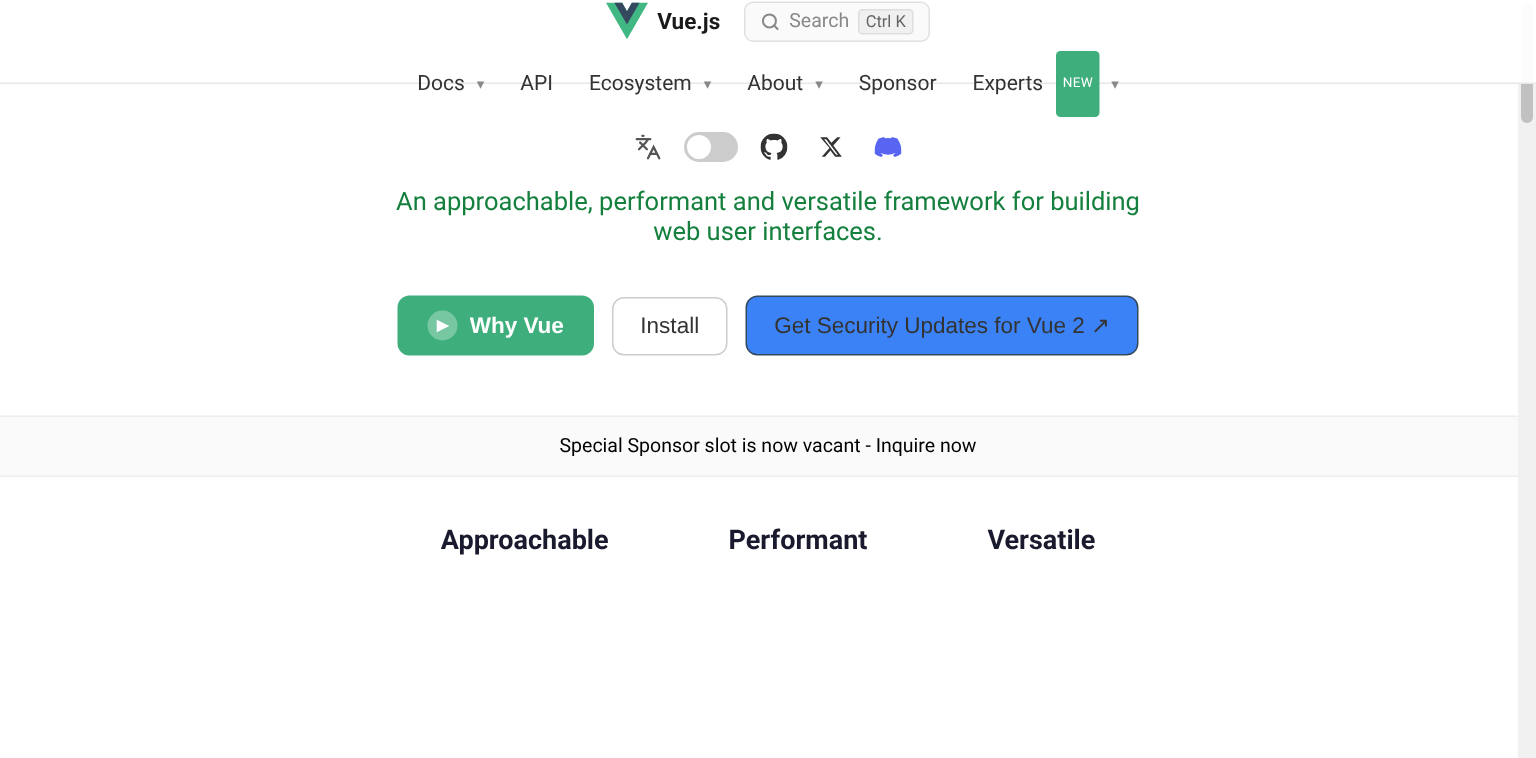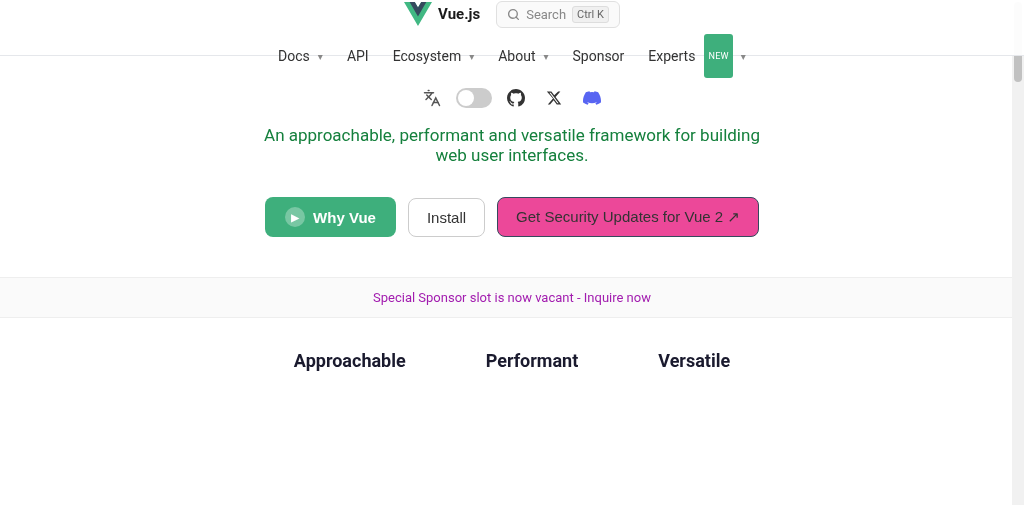--- a/index.html
+++ b/index.html
@@ -72,30 +72,30 @@
       font-size: 10px;
     }
     .btn-outline {
       display: flex; align-items: center; gap: 6px;
       background: #fff; color: #333; border: 1px solid #ccc;
       padding: 10px 18px; border-radius: 8px; font-size: 15px; font-weight: 500;
       cursor: pointer;
     }
     .btn-security {
       display: flex; align-items: center; gap: 6px;
-      background: #ec4899; color: #333; border: 1.5px solid #35495e;
+      background: #3b82f6; color: #333; border: 1.5px solid #35495e;
       padding: 10px 18px; border-radius: 8px; font-size: 15px; font-weight: 500;
       cursor: pointer;
     }
 
     
     .sponsor-banner {
       display: flex; align-items: center; justify-content: center;
       padding: 12px; border-top: 1px solid #eee; border-bottom: 1px solid #eee;
-      font-size: 13px; color: #a21caf; cursor: pointer; background: #fafafa;
+      font-size: 13px; color: #000000; cursor: pointer; background: #fafafa;
     }
 
     
     .features {
       display: flex; align-items: flex-start; justify-content: center;
       gap: 80px; padding: 32px 24px 20px;
     }
     .feature-item { display: flex; flex-direction: column; align-items: center; }
     .feature-title { font-size: 18px; font-weight: 700; color: #1a1a2e; }
 

